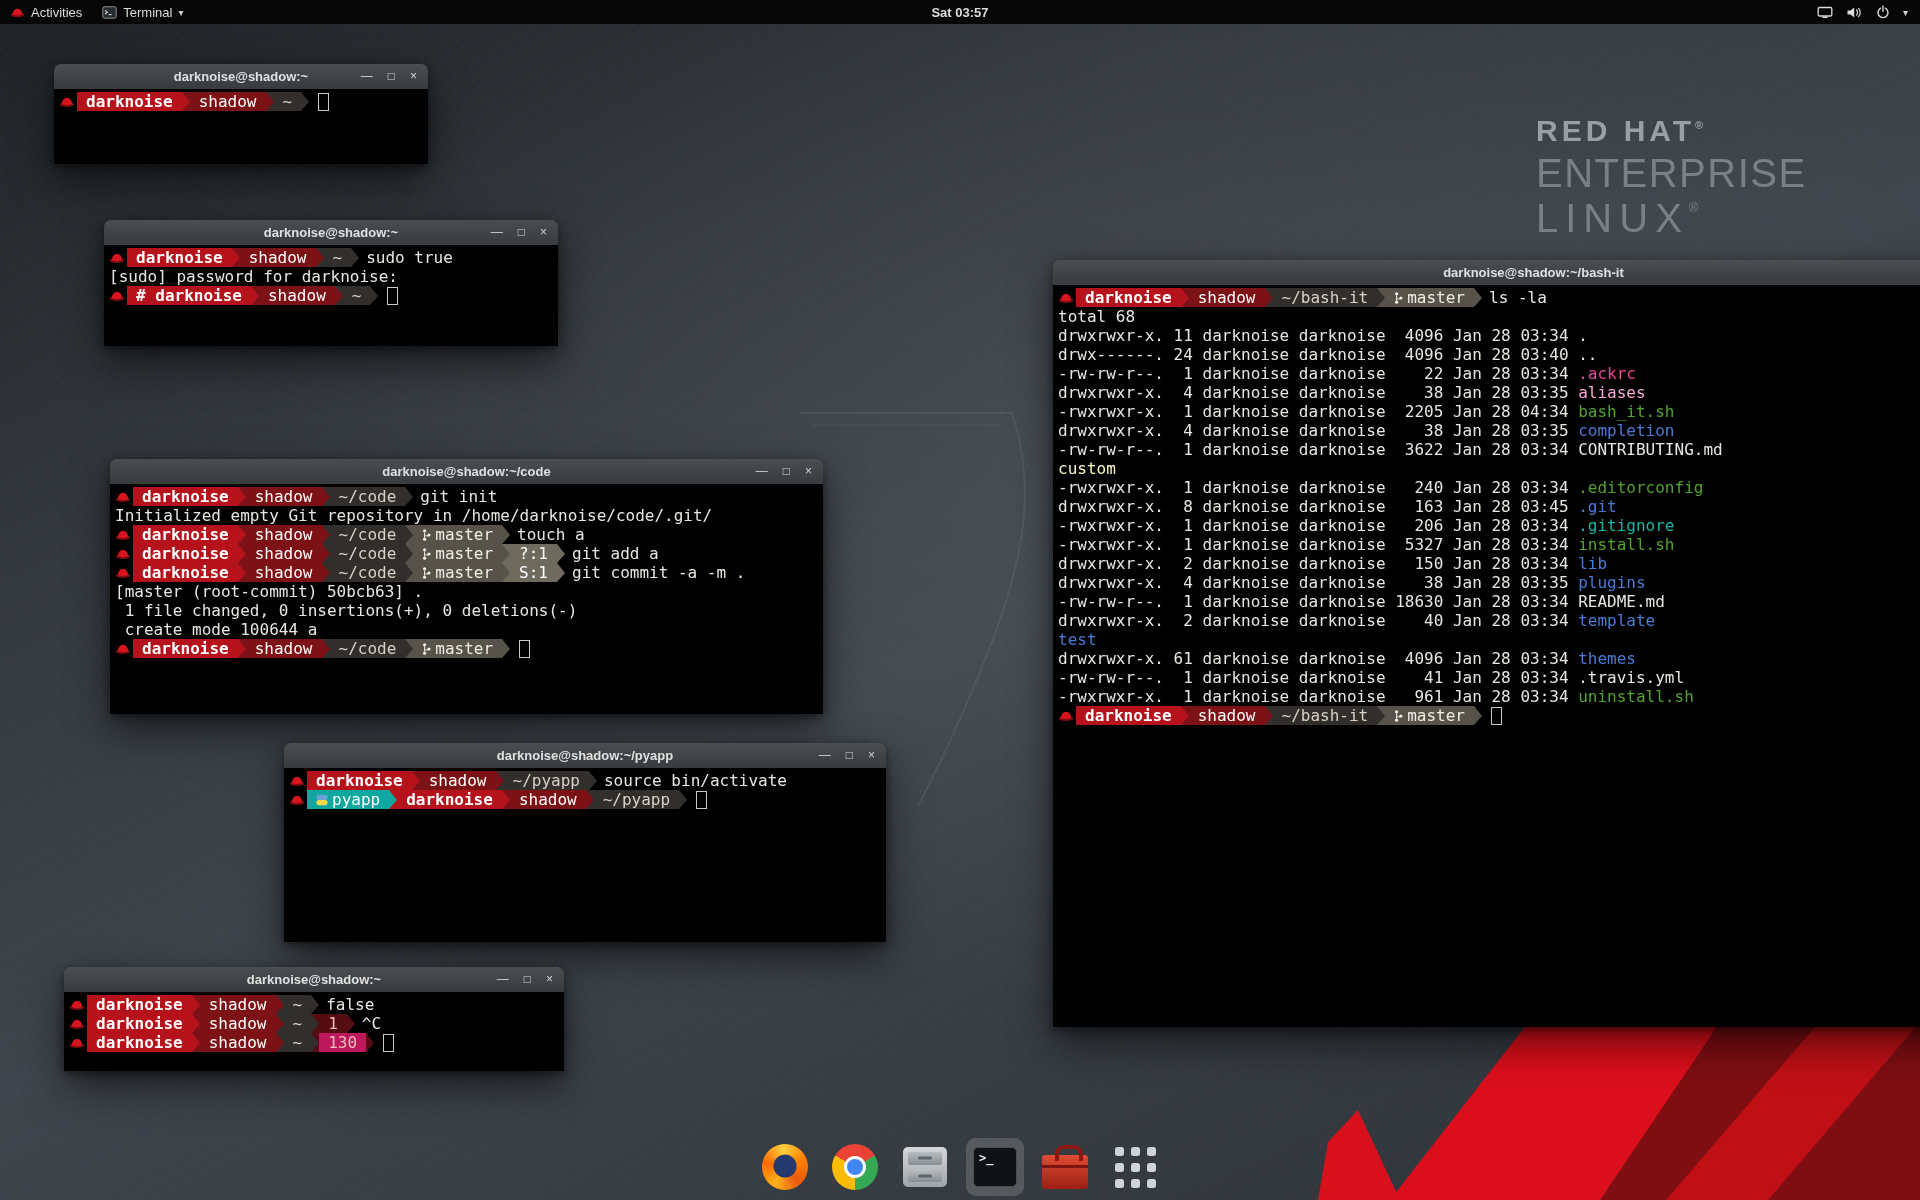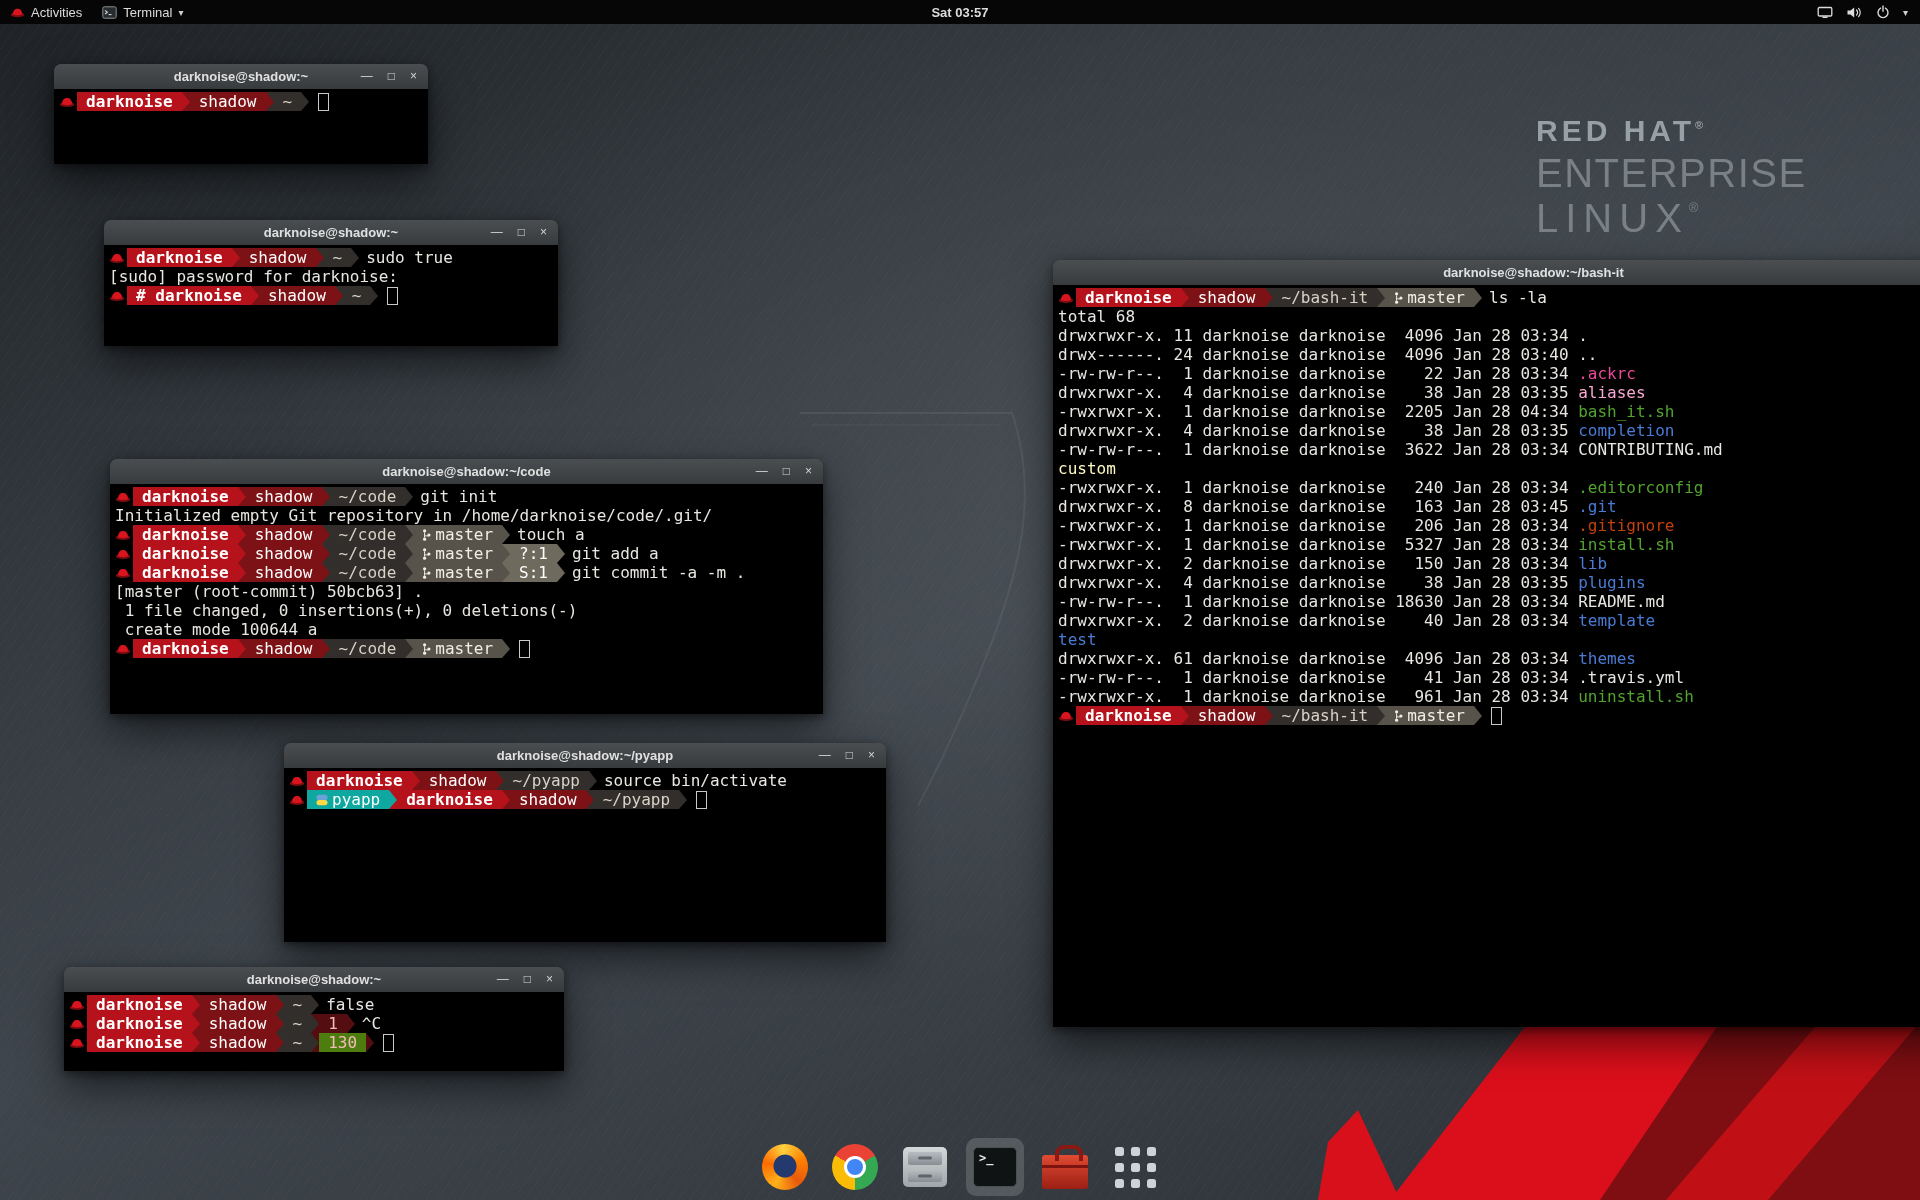--- a/index.html
+++ b/index.html
@@ -411,21 +411,21 @@
           <span class="hat"><svg width="16" height="12" viewBox="0 0 20 14">
               <ellipse cx="10" cy="10" rx="9" ry="3.4" fill="#7e0c10"></ellipse>
               <path d="M3.6 9.4 C4.2 4 6.6 2 10 2 C13.4 2 15.8 4 16.4 9.4 C13.8 11.2 6.2 11.2 3.6 9.4 Z" fill="#d8141f"></path>
             </svg></span>
           <span class="seg seg-user" style="background: rgb(181, 18, 27); color: rgb(255, 255, 255);">darknoise</span>
           <span class="sep" style="border-left-color: rgb(181, 18, 27); background: rgb(125, 18, 22);"></span>
           <span class="seg seg-host" style="background: rgb(125, 18, 22); color: rgb(255, 255, 255);">shadow</span>
           <span class="sep" style="border-left-color: rgb(125, 18, 22); background: rgb(50, 46, 43);"></span>
           <span class="seg seg-path" style="background: rgb(50, 46, 43); color: rgb(217, 210, 198);">~</span>
           <span class="sep" style="border-left-color: rgb(50, 46, 43); background: rgb(84, 14, 17);"></span>
-          <span class="seg seg-exit" style="background: #4d7c0f; color: rgb(243, 188, 188);">130</span>
+          <span class="seg seg-exit" style="background: #be185d; color: rgb(243, 188, 188);">130</span>
           <span class="sep" style="border-left-color: rgb(84, 14, 17);"></span>
           <span class="cursor"></span>
         </div>
       </div>
   </div>
 
   <div class="window" style="left:1053px; top:260px; width:961px; height:767px;">
     <div class="titlebar">
       <div class="wtitle">darknoise@shadow:~/bash-it</div>
       <div class="wcontrols">
@@ -492,21 +492,21 @@
         <div class="tline">
           <span class="outtext">-rwxrwxr-x.  1 darknoise darknoise   240 Jan 28 03:34 </span>
           <span class="fname" style="color: rgb(82, 163, 46);">.editorconfig</span>
         </div>
         <div class="tline">
           <span class="outtext">drwxrwxr-x.  8 darknoise darknoise   163 Jan 28 03:45 </span>
           <span class="fname" style="color: rgb(74, 123, 212);">.git</span>
         </div>
         <div class="tline">
           <span class="outtext">-rwxrwxr-x.  1 darknoise darknoise   206 Jan 28 03:34 </span>
-          <span class="fname" style="color: #c2410c;">.gitignore</span>
+          <span class="fname" style="color: #14b8a6;">.gitignore</span>
         </div>
         <div class="tline">
           <span class="outtext">-rwxrwxr-x.  1 darknoise darknoise  5327 Jan 28 03:34 </span>
           <span class="fname" style="color: rgb(82, 163, 46);">install.sh</span>
         </div>
         <div class="tline">
           <span class="outtext">drwxrwxr-x.  2 darknoise darknoise   150 Jan 28 03:34 </span>
           <span class="fname" style="color: rgb(74, 123, 212);">lib</span>
         </div>
         <div class="tline">

